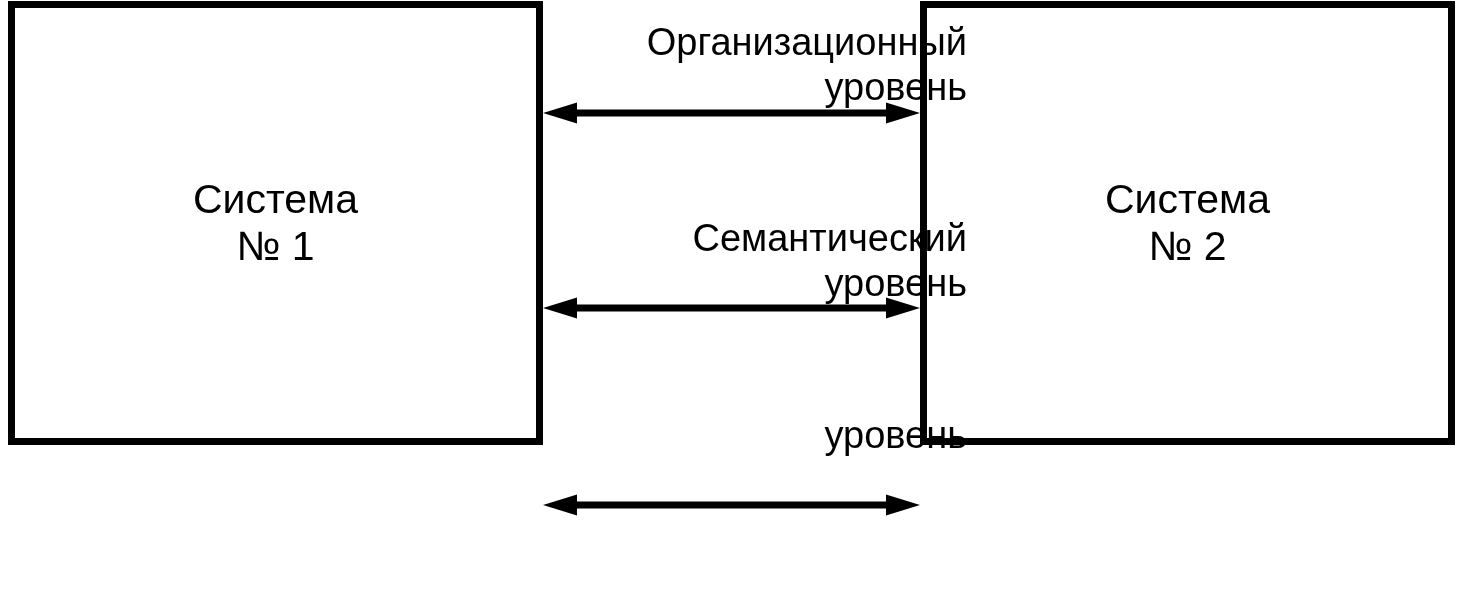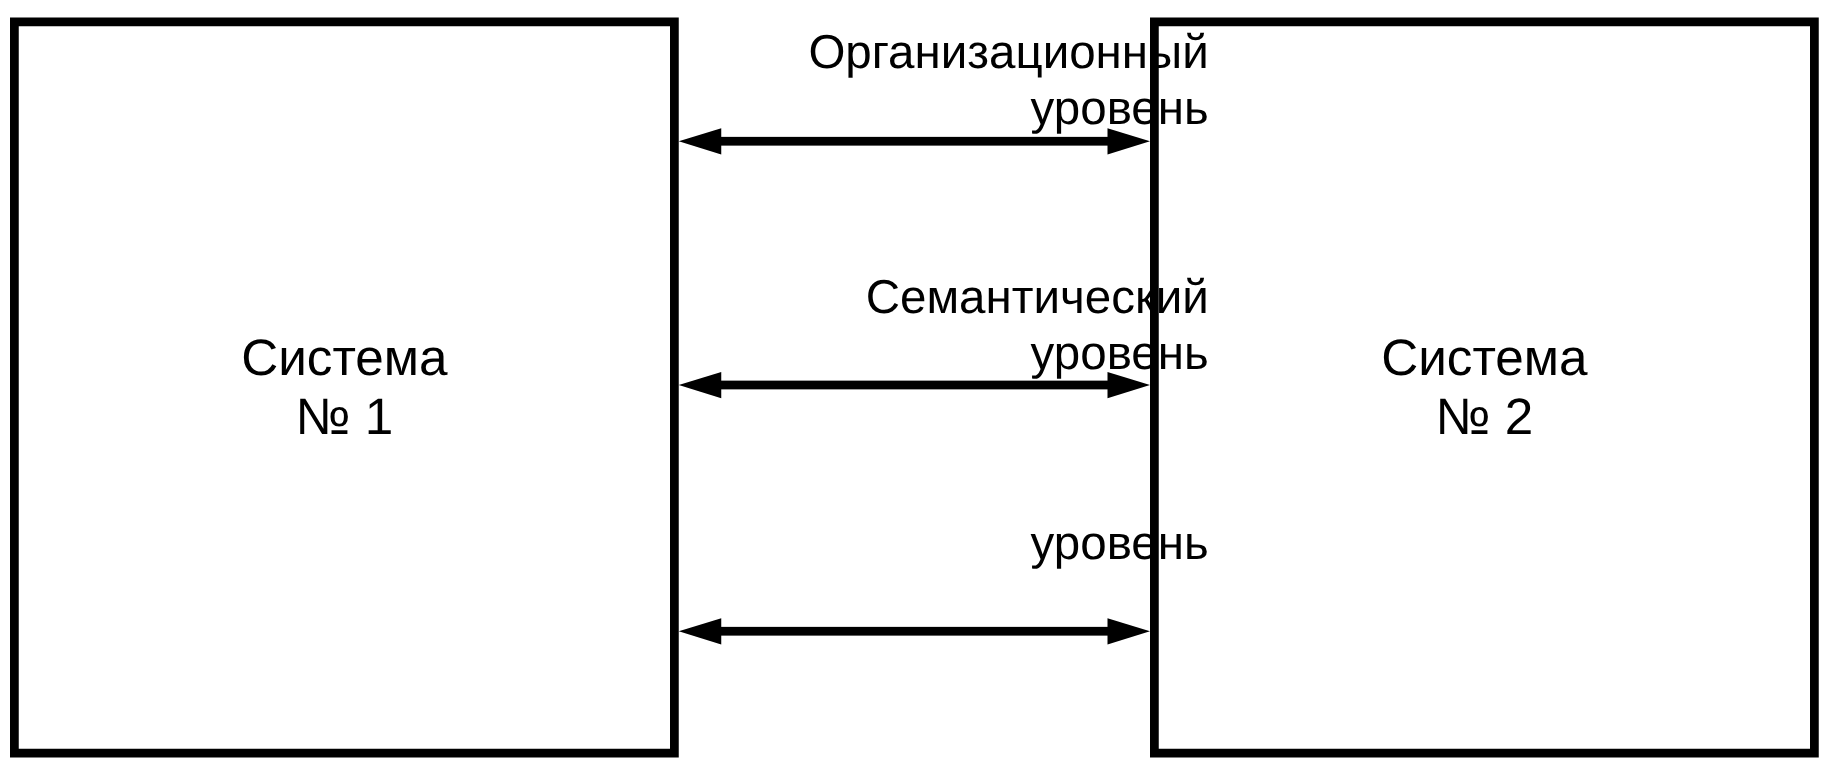--- a/index.html
+++ b/index.html
@@ -11,23 +11,23 @@
     position: relative;
     width: 1462px;
     height: 616px;
     background: #ffffff;
     font-family: "Liberation Sans", sans-serif;
     color: #000000;
     overflow: hidden;
   }
   .system-box {
     position: absolute;
-    top: 14px;
+    top: 1px;
     width: 535px;
-    height: 592px;
+    height: 444px;
     box-sizing: border-box;
     border: 7px solid #000000;
     background: #ffffff;
     display: flex;
     align-items: center;
     justify-content: center;
   }
   .system-box.left  { left: 8px; }
   .system-box.right { left: 920px; }
   .system-label {

